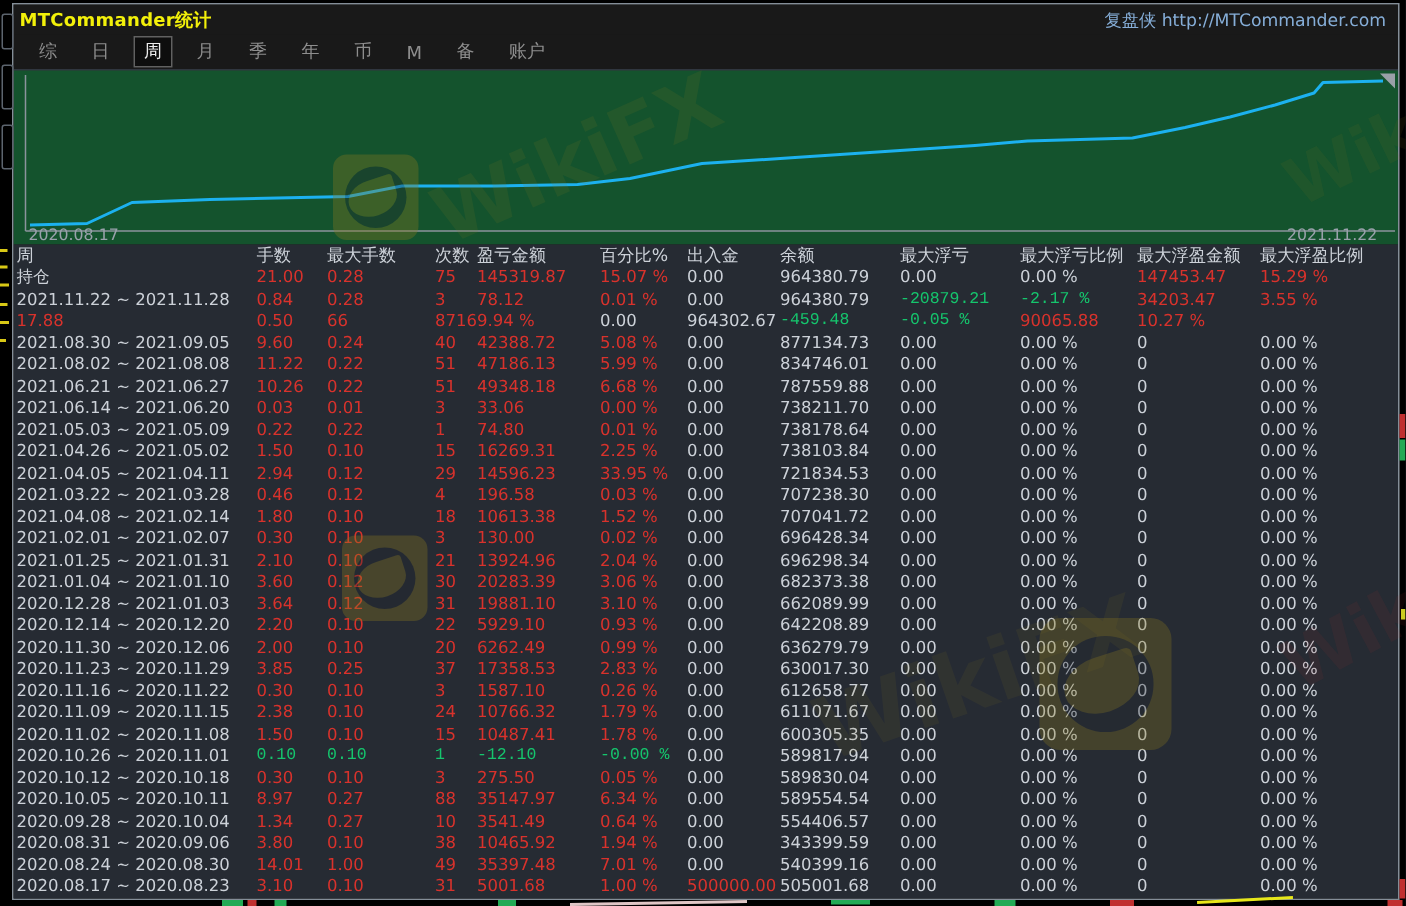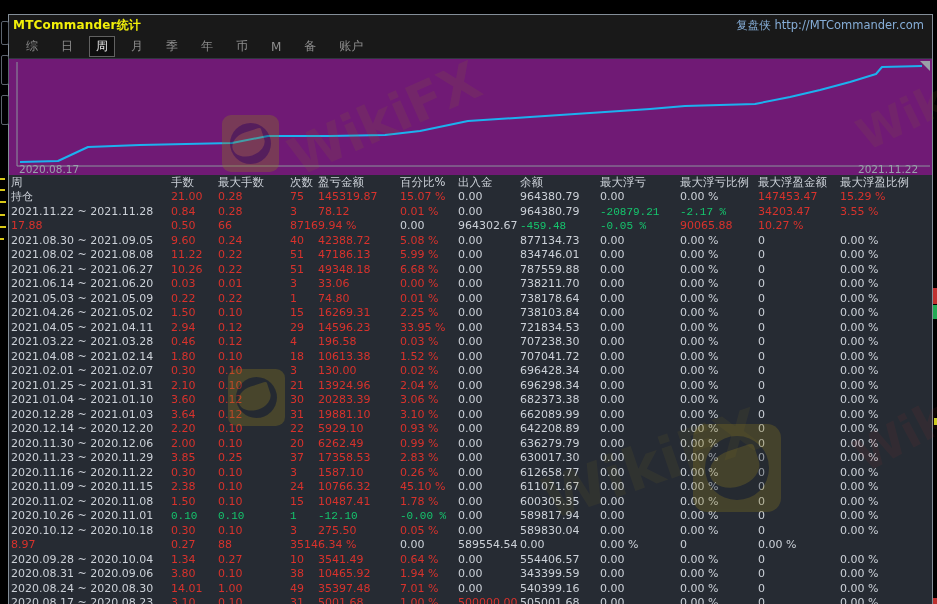--- a/index.html
+++ b/index.html
@@ -1,37 +1,37 @@
 <!DOCTYPE html>
 <html><head>
 <meta charset="utf-8">
 <style>
   html,body{margin:0;padding:0;background:#000;}
   body{width:937px;height:604px;overflow:hidden;position:relative;
        font-family:"DejaVu Sans","Liberation Sans",sans-serif;
        -webkit-font-smoothing:antialiased;}
-  .screen{position:absolute;inset:0;margin-top:12px;}
+  .screen{position:absolute;inset:0;}
 
   
   .window{position:absolute;left:8px;top:2px;width:925px;height:598px;
           border:1px solid #848e98;background:#1b1b1b;box-sizing:border-box;
           display:flex;flex-direction:column;overflow:hidden;}
 
   .title-bar{height:20px;background:#191919;display:flex;align-items:center;
              padding:0 8px 0 4px;flex:0 0 auto;}
   .title{color:#f2f00a;font-size:12px;font-weight:bold;letter-spacing:.2px;}
   .title-right{margin-left:auto;color:#86aed8;font-size:11.5px;}
 
   .menu-bar{height:23px;background:#191919;display:flex;align-items:center;
             padding-left:10px;flex:0 0 auto;}
   .menu-item{color:#8e8e8e;font-size:12px;padding:1px 6px;margin-right:9px;
              border:1px solid transparent;cursor:default;}
   .menu-item.active{color:#ececec;background:#0e0e0e;border:1px solid #616161;}
 
-  .chart-panel{height:117px;background:#701a75;position:relative;flex:0 0 auto;
+  .chart-panel{height:117px;background:#14532d;position:relative;flex:0 0 auto;
                border-top:1px solid #30363f;box-sizing:border-box;}
   .chart-panel svg{position:absolute;left:0;top:0;}
   .axis-label{position:absolute;color:#99a1ab;font-size:10.5px;}
   .axis-label.left{left:10px;top:104px;}
   .axis-label.right{left:849px;top:104px;}
 
   .table{flex:1;background:#262b33;display:flex;flex-direction:column;
          --cols:160px 47px 72px 28px 82px 58px 62px 80px 80px 78px 82px 86px;
          padding-left:2px;box-sizing:border-box;position:relative;}
   .t-header,.t-row{display:grid;grid-template-columns:var(--cols);}
@@ -386,21 +386,21 @@
             <span class="cell c-w">0.00 %</span>
             <span class="cell c-w">0</span>
             <span class="cell c-w">0.00 %</span>
           </div>
           <div class="t-row">
             <span class="cell c-w">2020.11.09 ~ 2020.11.15</span>
             <span class="cell c-r">2.38</span>
             <span class="cell c-r">0.10</span>
             <span class="cell c-r">24</span>
             <span class="cell c-r">10766.32</span>
-            <span class="cell c-r">45.10 %</span>
+            <span class="cell c-r">1.79 %</span>
             <span class="cell c-w">0.00</span>
             <span class="cell c-w">611071.67</span>
             <span class="cell c-w">0.00</span>
             <span class="cell c-w">0.00 %</span>
             <span class="cell c-w">0</span>
             <span class="cell c-w">0.00 %</span>
           </div>
           <div class="t-row">
             <span class="cell c-w">2020.11.02 ~ 2020.11.08</span>
             <span class="cell c-r">1.50</span>
@@ -437,20 +437,21 @@
             <span class="cell c-r">275.50</span>
             <span class="cell c-r">0.05 %</span>
             <span class="cell c-w">0.00</span>
             <span class="cell c-w">589830.04</span>
             <span class="cell c-w">0.00</span>
             <span class="cell c-w">0.00 %</span>
             <span class="cell c-w">0</span>
             <span class="cell c-w">0.00 %</span>
           </div>
           <div class="t-row">
+            <span class="cell c-w">2020.10.05 ~ 2020.10.11</span>
             <span class="cell c-r">8.97</span>
             <span class="cell c-r">0.27</span>
             <span class="cell c-r">88</span>
             <span class="cell c-r">35147.97</span>
             <span class="cell c-r">6.34 %</span>
             <span class="cell c-w">0.00</span>
             <span class="cell c-w">589554.54</span>
             <span class="cell c-w">0.00</span>
             <span class="cell c-w">0.00 %</span>
             <span class="cell c-w">0</span>

